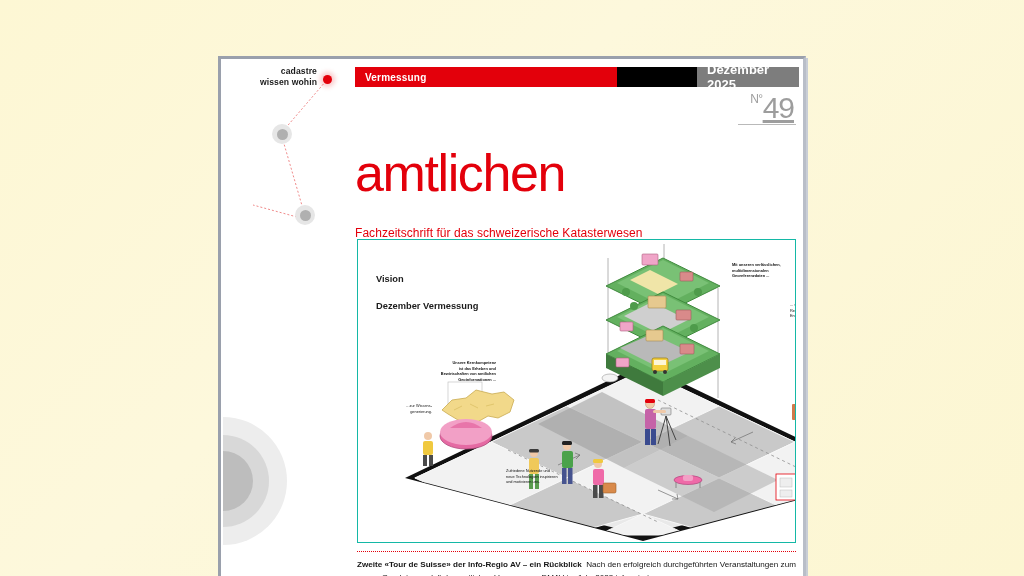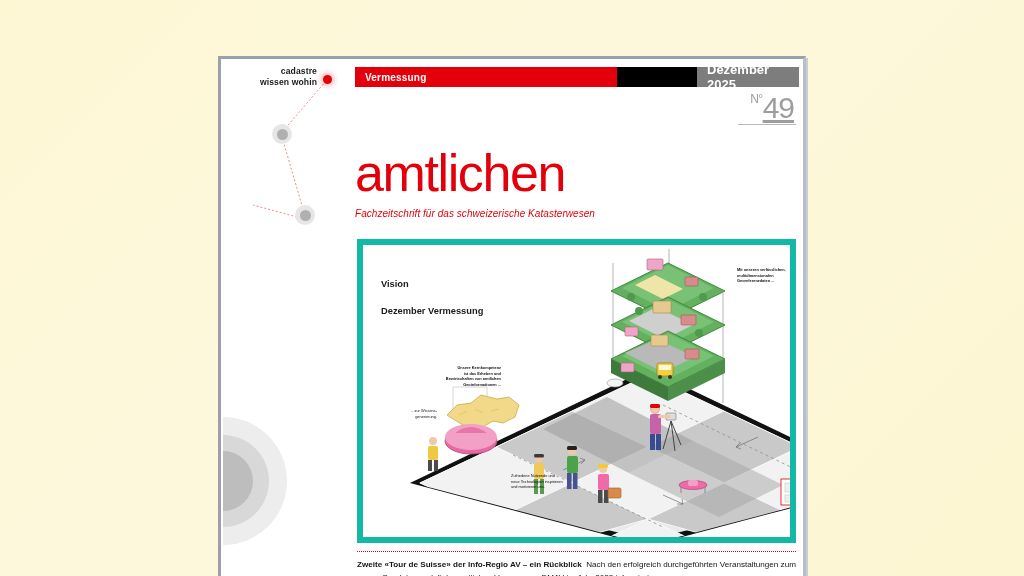--- a/index.html
+++ b/index.html
@@ -143,33 +143,32 @@
   }
   .masthead h1 {
     margin: 0;
     font-size: 52px;
     font-weight: 400;
     color: #e3000b;
     letter-spacing: -1.4px;
     line-height: 1;
   }
   .masthead .sub {
-    margin-top: 9px;
-    font-size: 10px;
+    margin-top: 27px;
+    font-size: 12px;
     color: #e3000b;
     letter-spacing: .05px;
-    font-style: italic;
   }
 
   
   .illu-box {
     position: absolute;
     left: 134px; top: 178px;
     right: 6px; height: 304px;
-    border: 6px solid #14b8a6;
+    border: 1px solid #14b8a6;
     background: #fff;
     overflow: hidden;
   }
   .illu-title {
     position: absolute;
     left: 18px; top: 20px;
     font-size: 9.3px; font-weight: 700; color: #1b1b1b;
     line-height: 1.45;
     white-space: pre-line;
   }

